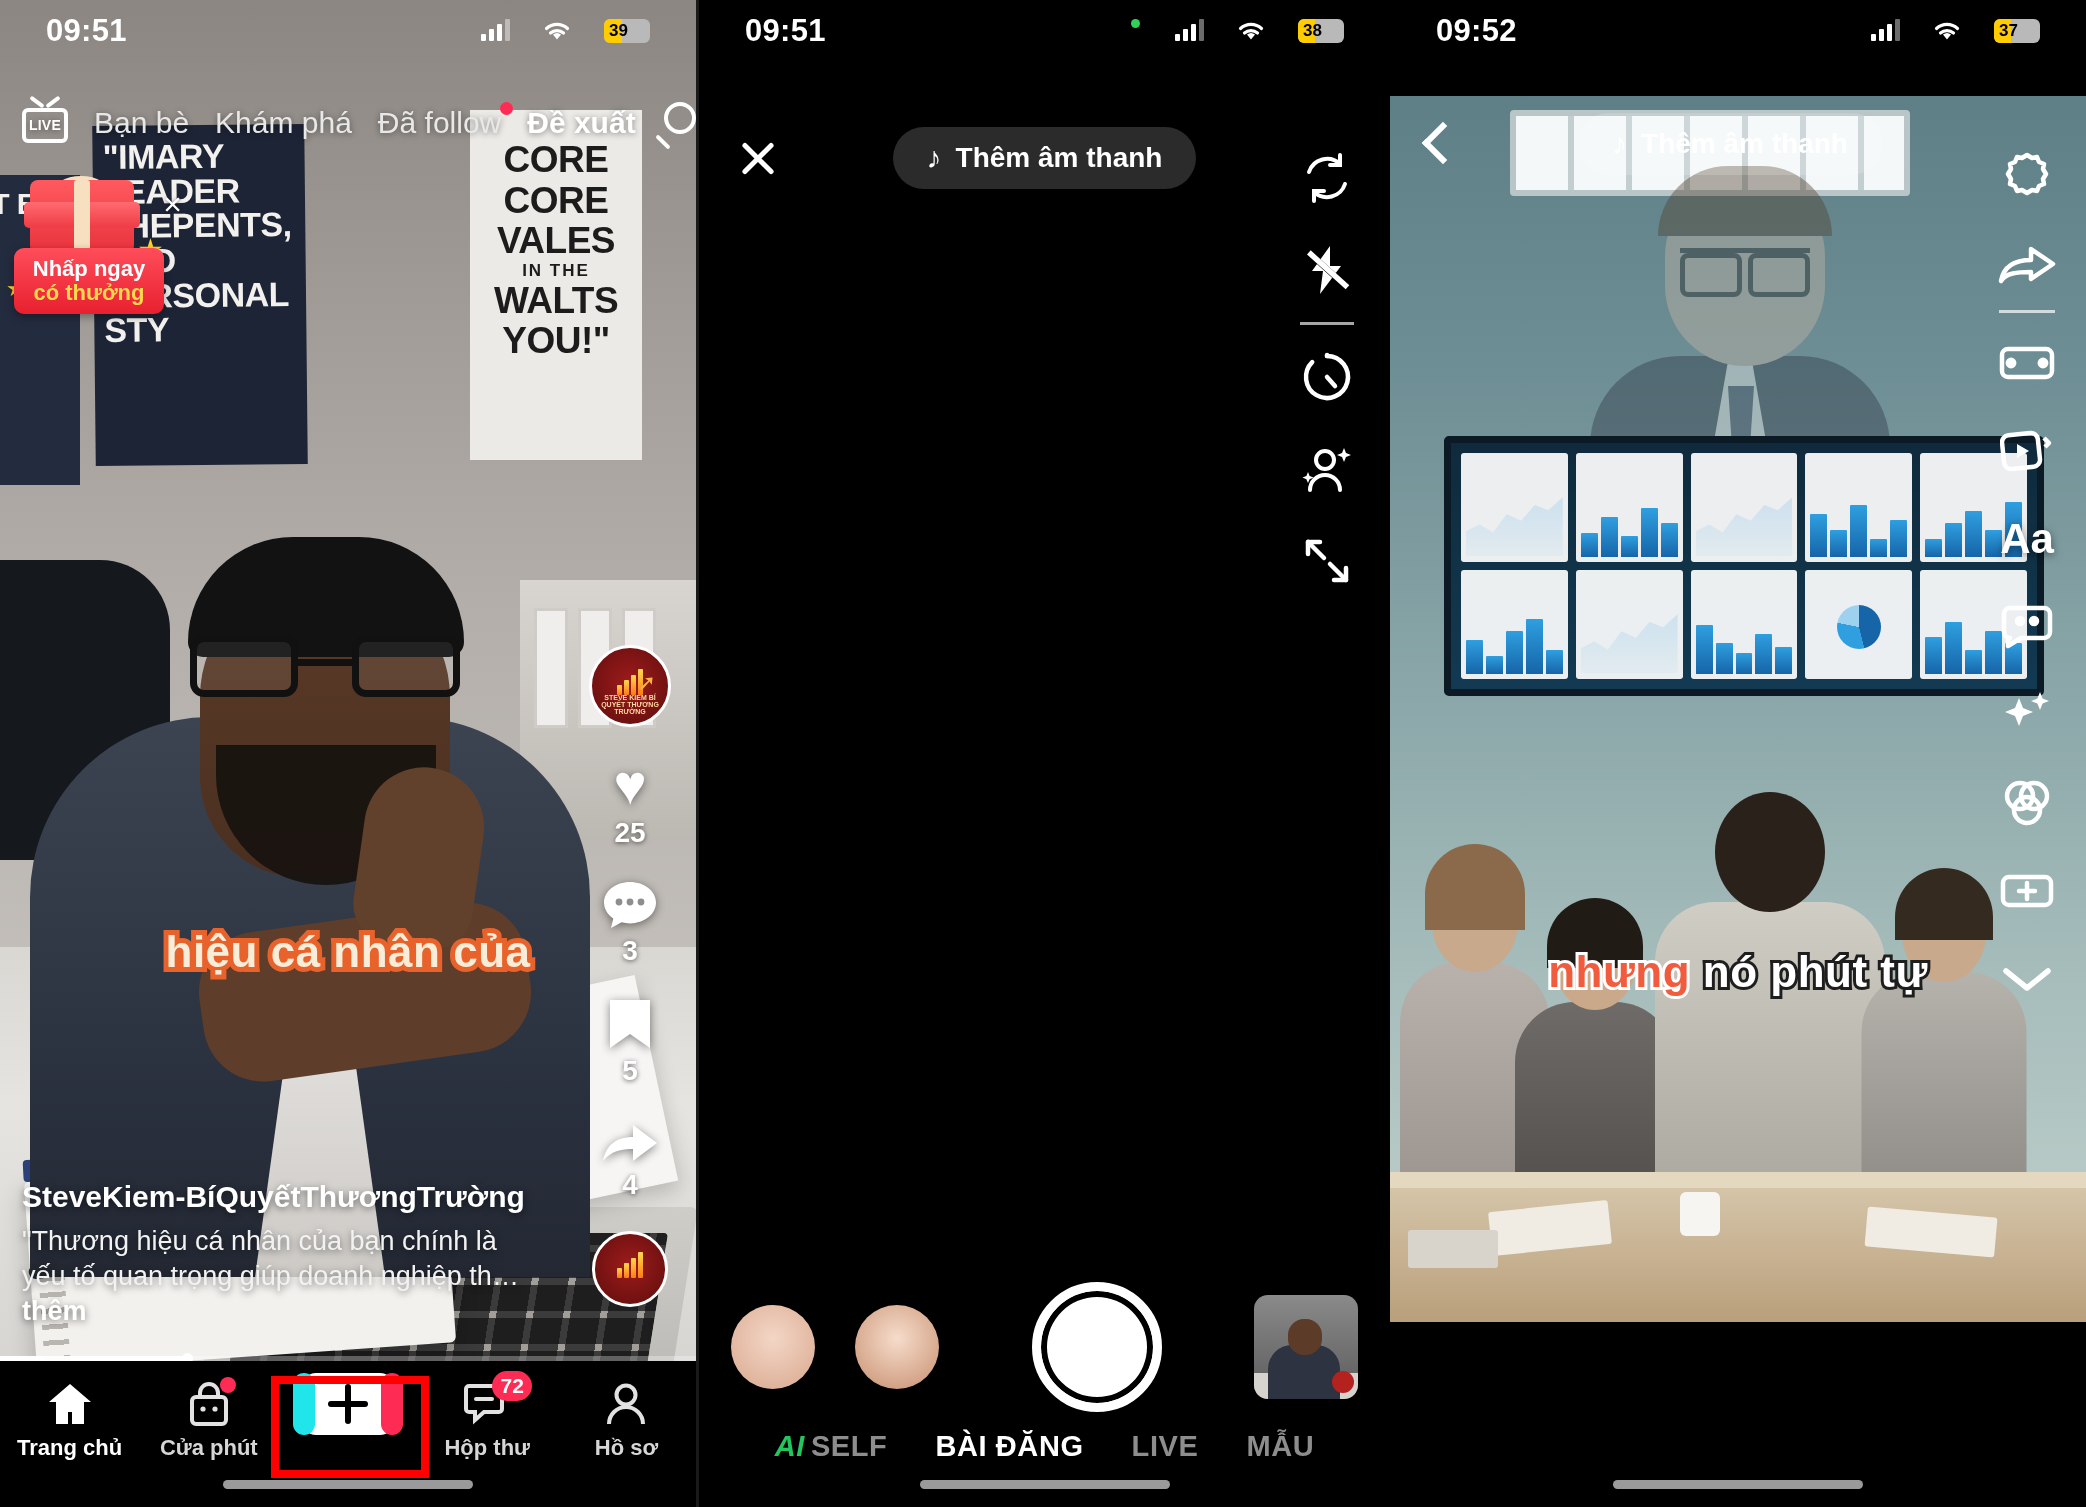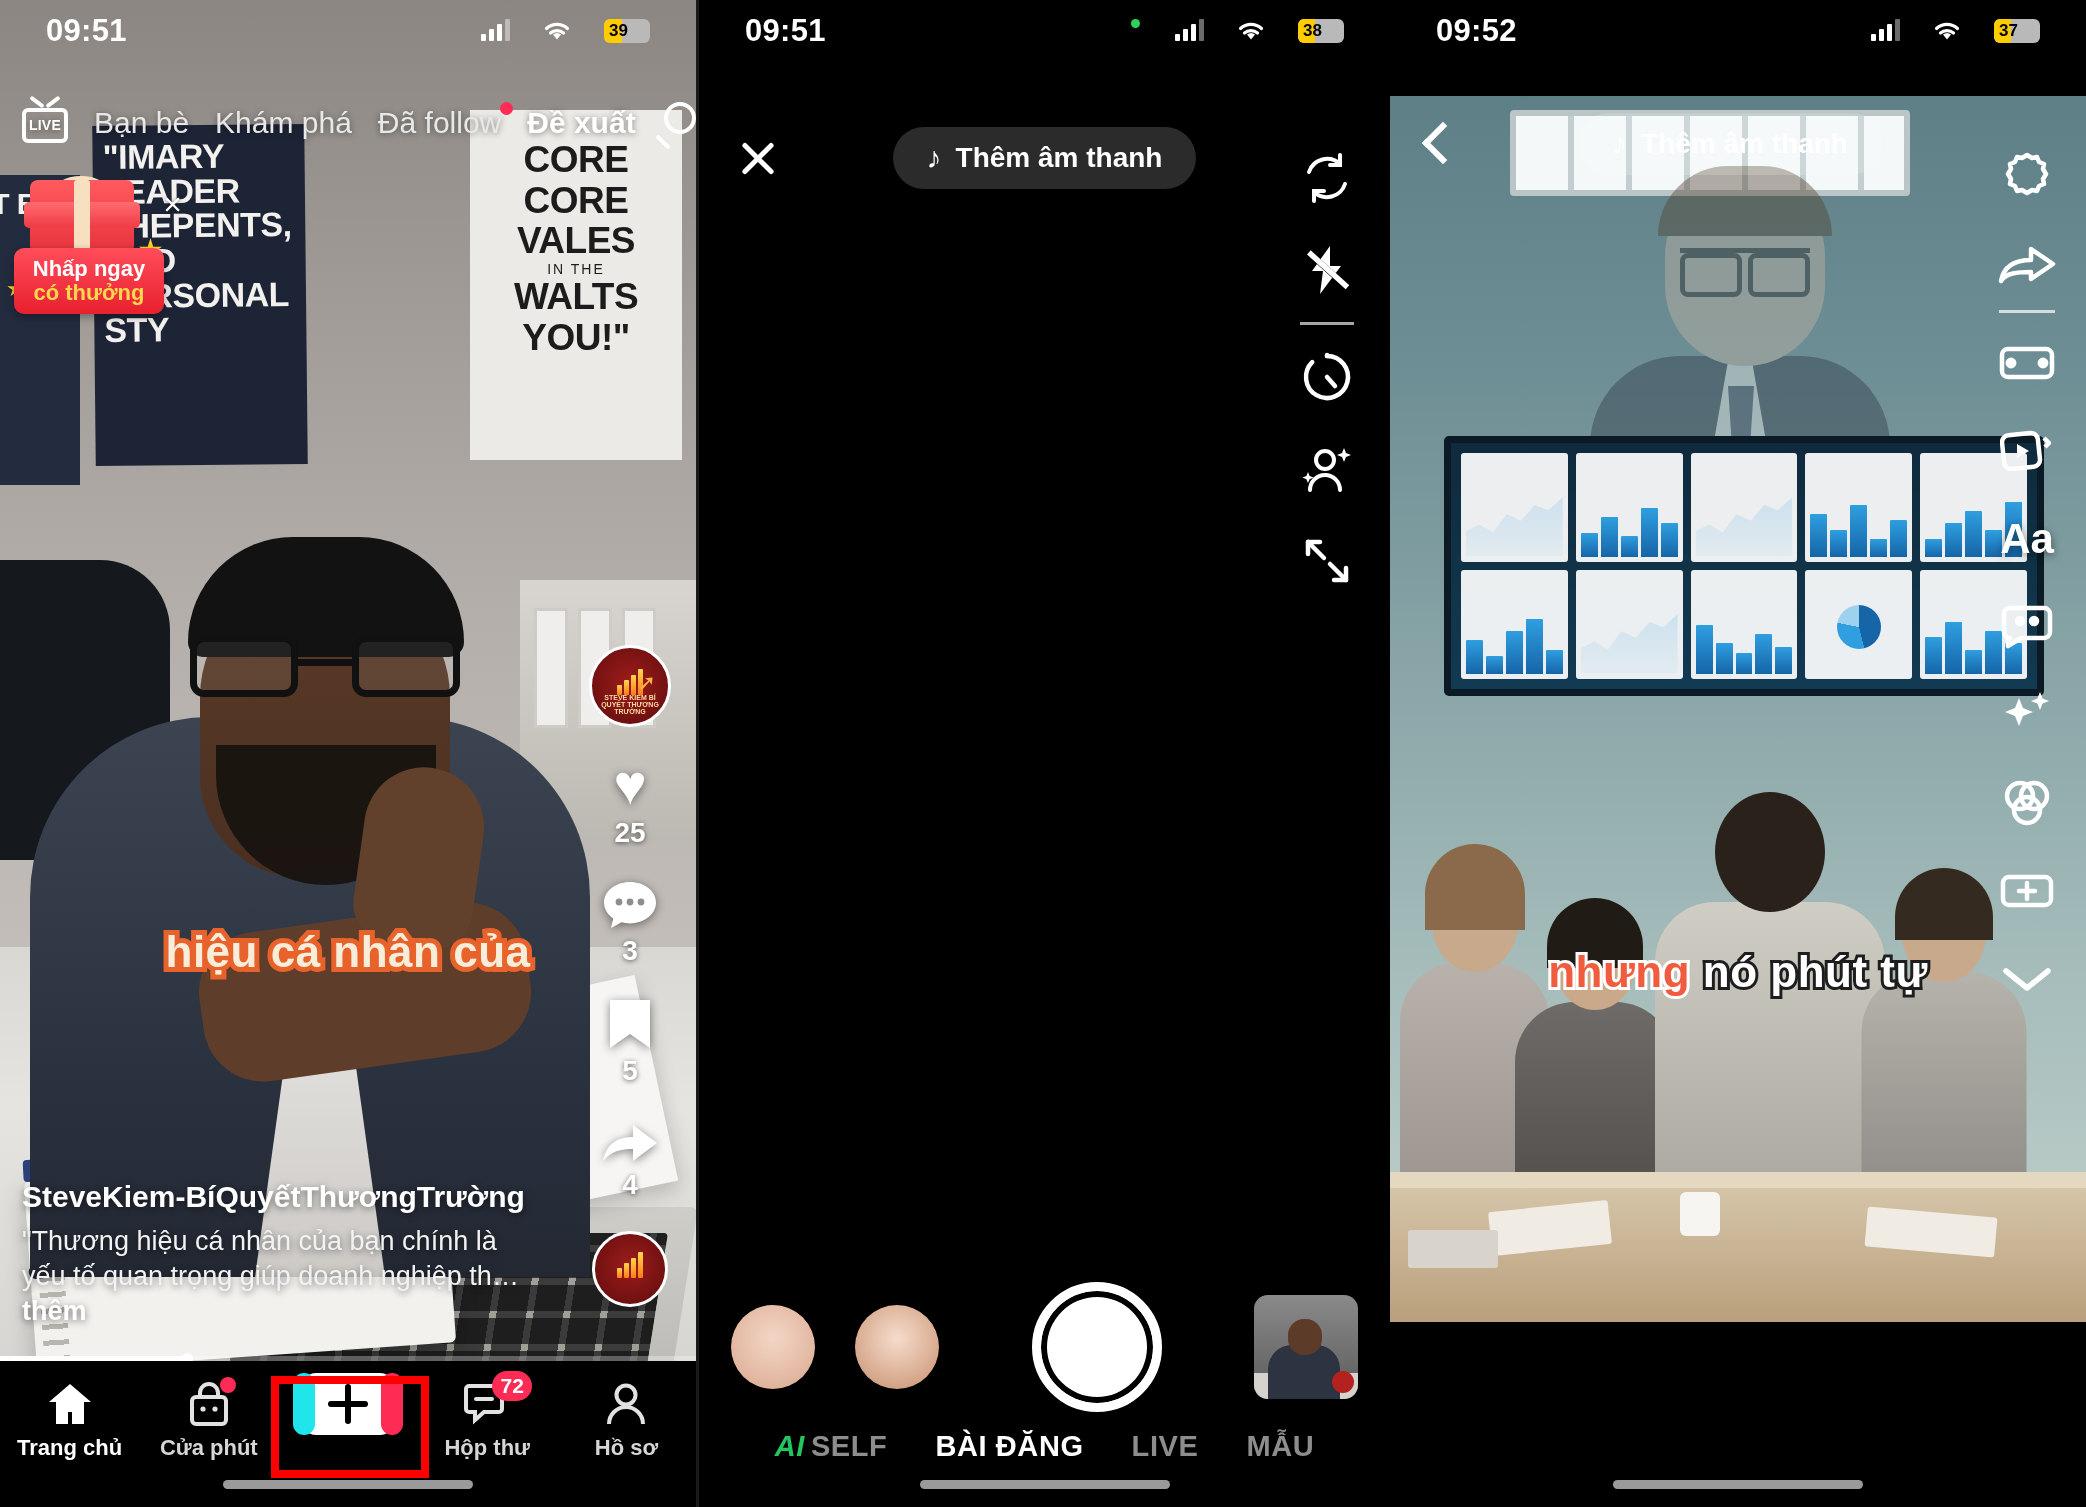--- a/index.html
+++ b/index.html
@@ -56,24 +56,24 @@
       linear-gradient(180deg,#8b8681 0%, #9e9994 18%, #b3aeaa 40%, #c6c2bd 70%, #d4d1cd 100%);
   }
   .poster {
     position: absolute; background: #1d2436; color: #f3f1ee;
     font-weight: 800; line-height: 1.02; letter-spacing: -.5px;
     padding: 14px 10px; overflow: hidden;
   }
   #poster-dark { left: 94px; top: 125px; width: 212px; height: 340px; font-size: 34px; transform: rotate(-.6deg); }
   #poster-dark2 { left: -40px; top: 175px; width: 120px; height: 310px; font-size: 30px; background:#232b3e; }
   #poster-light {
-    left: 470px; top: 110px; width: 212px; height: 350px; background: #eceae6; color: #1c1c1c;
+    left: 470px; top: 110px; width: 172px; height: 350px; background: #eceae6; color: #1c1c1c;
     font-size: 37px; text-align: center; font-weight: 900; line-height: 1.1; padding-top: 30px;
   }
-  #poster-light .sm { font-size: 14px; font-weight: 400; letter-spacing: 2px; }
+  #poster-light .sm { font-size: 17px; font-weight: 700; letter-spacing: 2px; }
 
   .shelf {
     position: absolute; left: 520px; top: 580px; width: 180px; height: 260px;
     background: linear-gradient(180deg,#d8d5d0,#bcb8b2);
   }
   .shelf .bind { position:absolute; width: 34px; height: 120px; background:#efeeec; border:3px solid #cfccc7; top: 28px;}
   .chairback {
     position: absolute; left: -30px; top: 560px; width: 200px; height: 300px;
     background: #15181d; border-radius: 30px 70px 10px 10px;
   }

